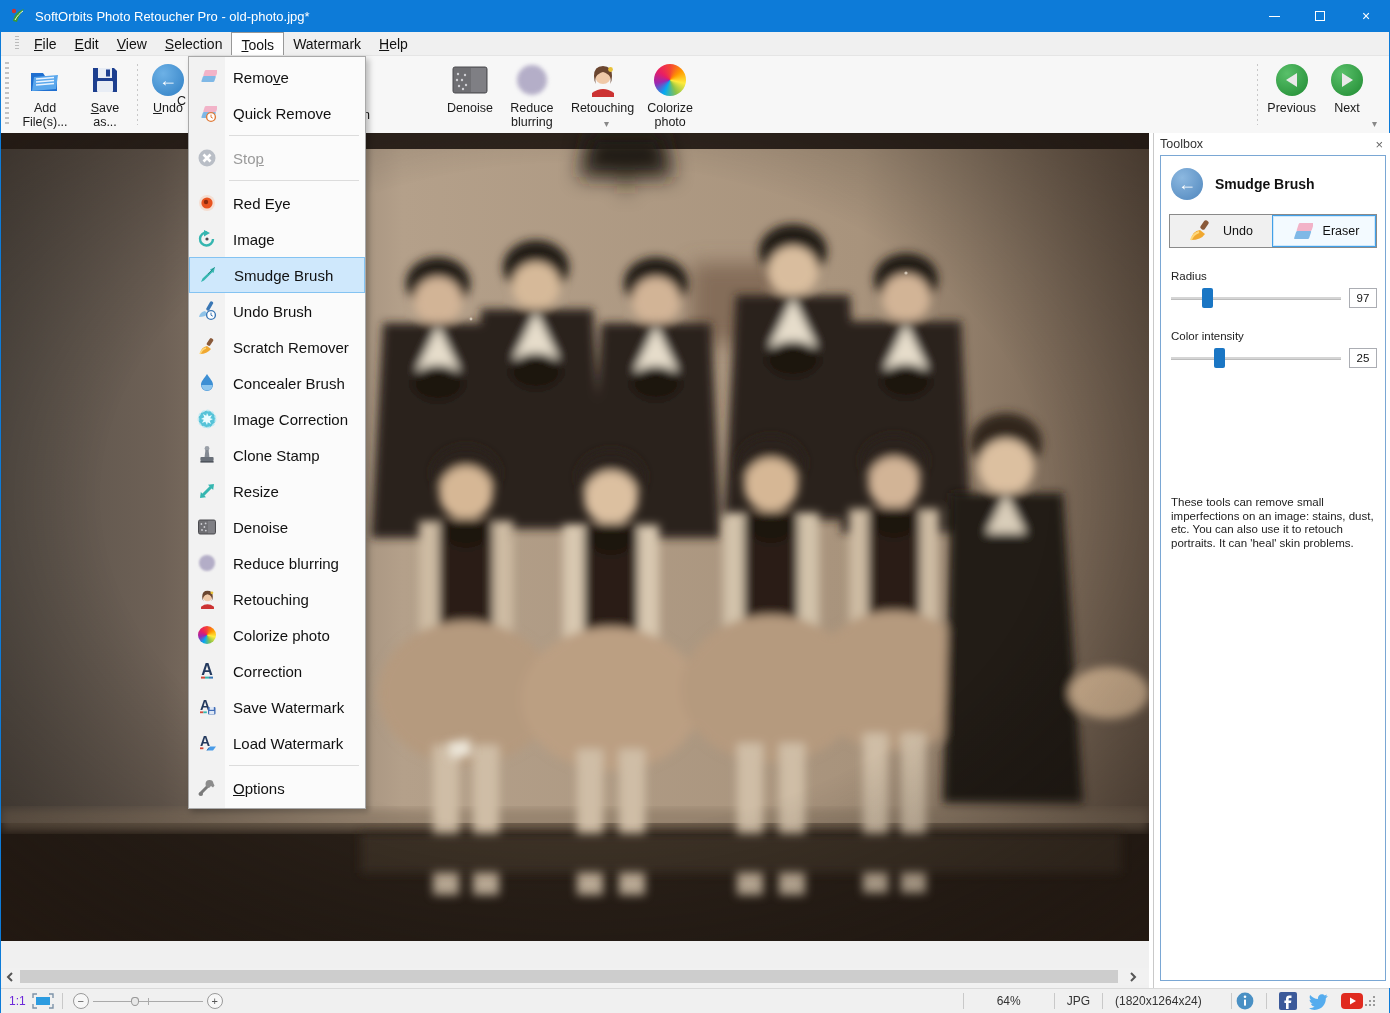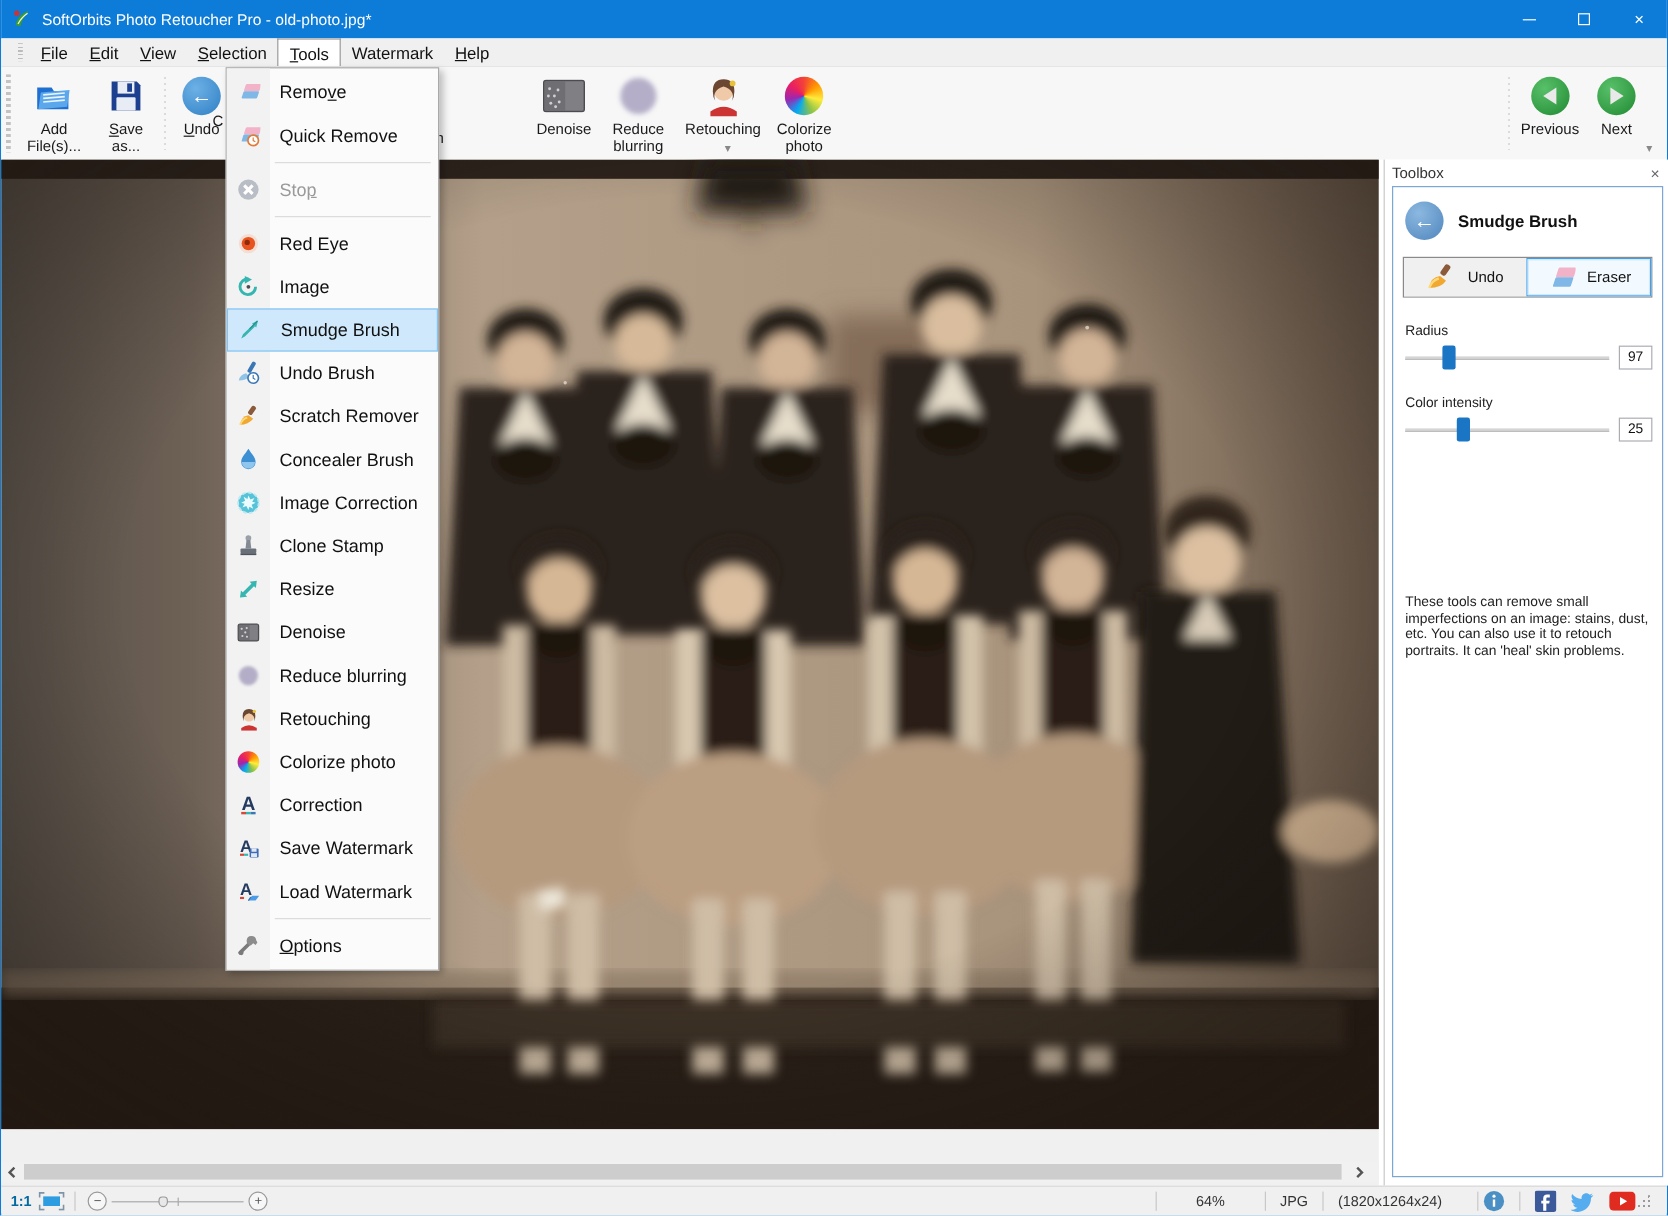--- a/index.html
+++ b/index.html
@@ -92,21 +92,21 @@
   .slider .track { position:absolute; left:0; right:0; top:9px; height:3px; background:#d5d5d5; border-bottom:1px solid #bdbdbd; }
   .slider .handle { position:absolute; top:0; width:11px; height:20px; background:#1a76c4; border-radius:2px; }
   .val-box { width:28px; height:20px; border:1px solid #abadb3; font-size:11.5px; color:#111;
     display:flex; align-items:center; justify-content:center; background:#fff; }
   .rp-desc { font-size:11.5px; color:#222; line-height:13.5px; margin:128px 11px 0 10px; }
 
   
   .statusbar { position:absolute; left:0; top:988px; width:100%; height:25px; background:#f0f0f0;
     border-top:1px solid #d9d9d9; display:flex; align-items:center; font-size:12px; color:#333; }
   .sb-sep { width:1px; height:16px; background:#c9c9c9; }
-  .scale-label { color:#0369a1; font-weight:bold; margin:0 6px 0 8px; }
+  .scale-label { color:#6d28d9; font-weight:normal; margin:0 6px 0 8px; }
   .zoomslider { display:flex; align-items:center; margin-left:10px; gap:0; }
   .zs-btn { width:16px; height:16px; border-radius:50%; border:1px solid #9a9a9a; background:#f7f7f7;
     display:flex; align-items:center; justify-content:center; font-size:11px; color:#555; }
   .zs-track { position:relative; width:110px; height:16px; margin:0 4px; }
   .zs-track .line { position:absolute; left:0; right:0; top:8px; height:1px; background:#aaa; }
   .zs-track .tick { position:absolute; left:50%; top:5px; height:7px; width:1px; background:#aaa; }
   .zs-handle { position:absolute; left:35%; top:4px; width:8px; height:9px; background:#e8e8e8;
     border:1px solid #999; border-radius:40% 40% 50% 50%; }
   .sb-right { margin-left:auto; display:flex; align-items:center; padding-right:14px; }
   .sb-field { padding:0 12px; }

